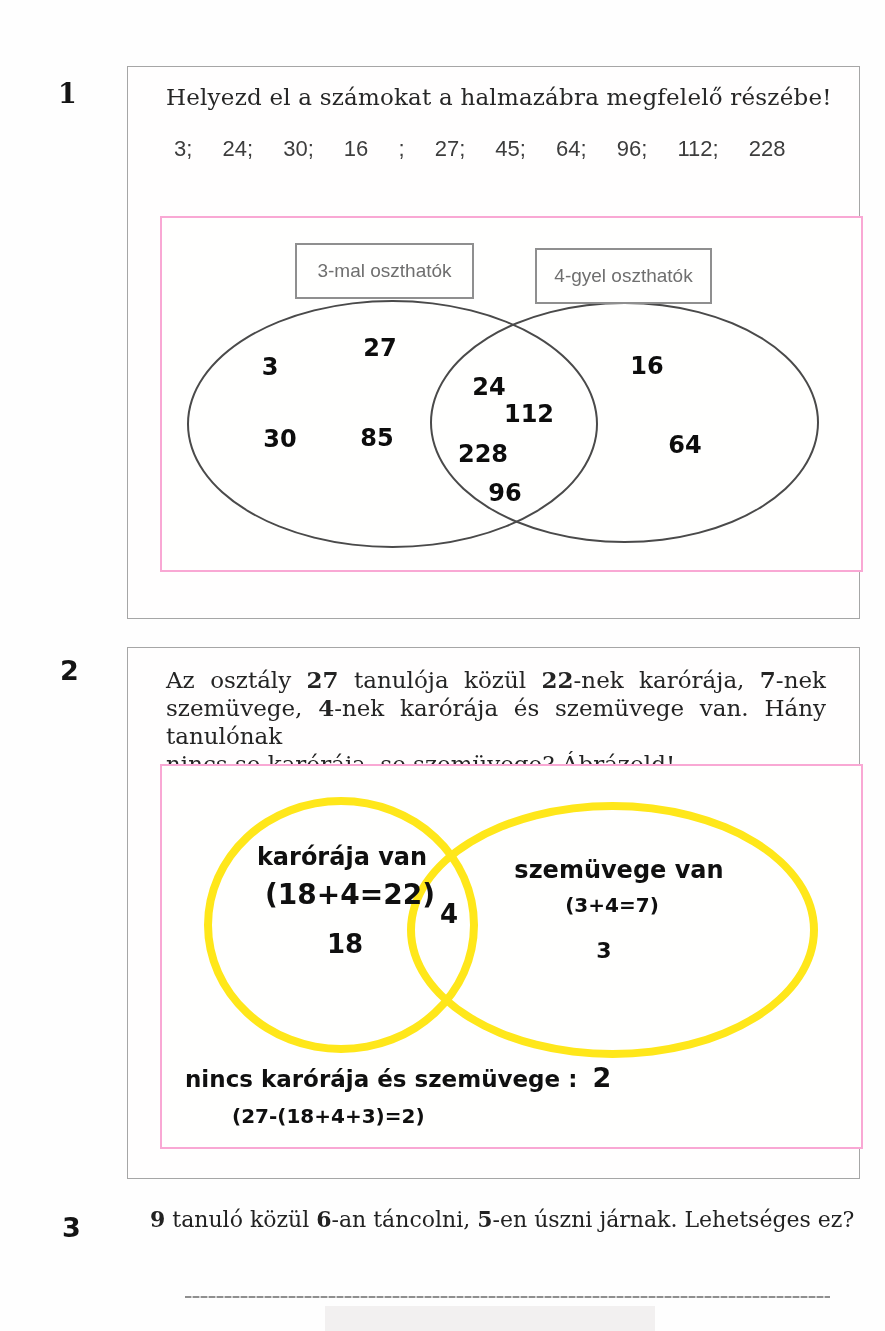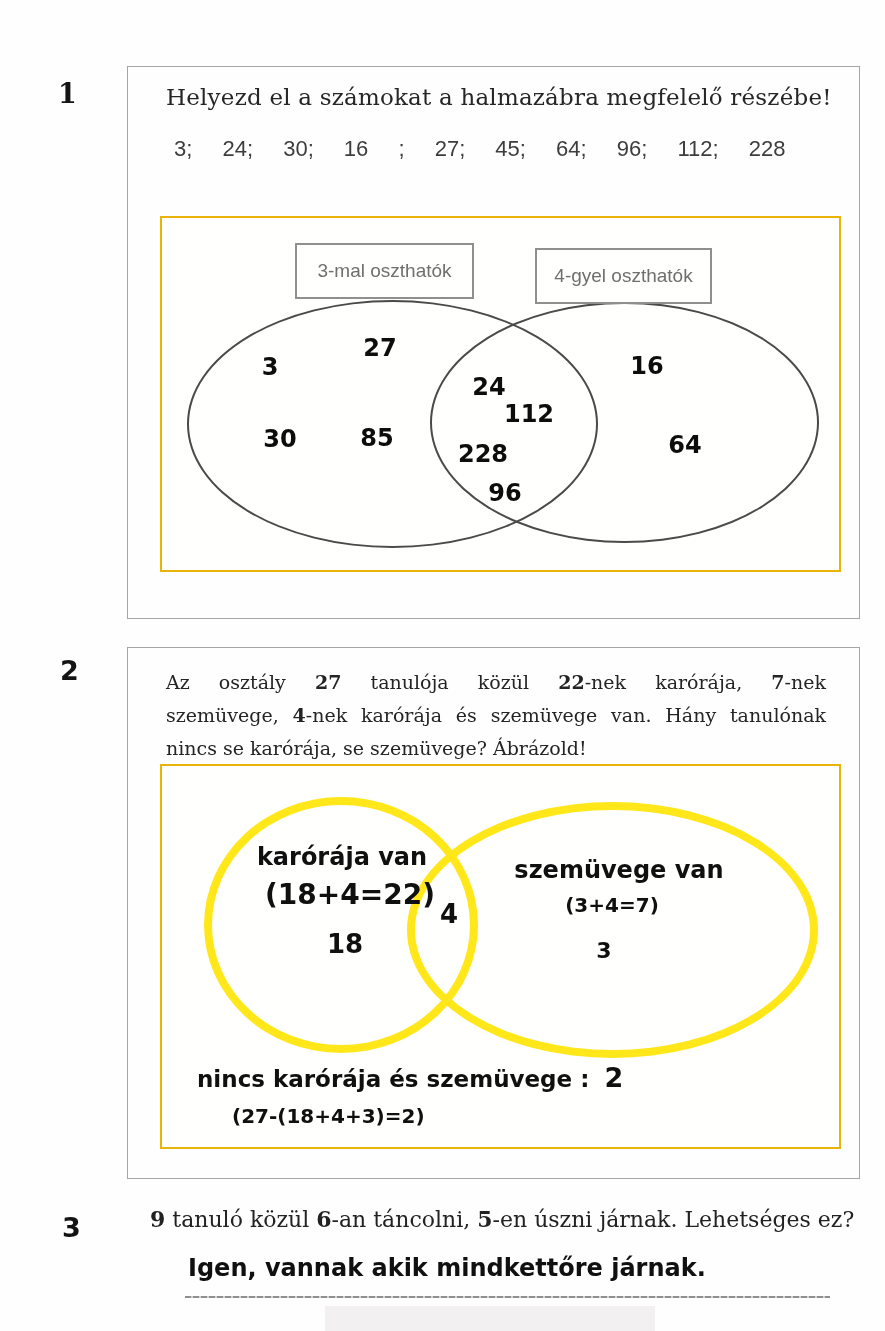--- a/index.html
+++ b/index.html
@@ -6,32 +6,32 @@
   #page{position:relative;width:885px;height:1331px;background:#fefefe;overflow:hidden;
         font-family:"DejaVu Sans", sans-serif;}
   .abs{position:absolute;}
   .serif{font-family:"DejaVu Serif", serif;}
   .sans{font-family:"Liberation Sans", sans-serif;}
   .hw{font-family:"DejaVu Sans", sans-serif;font-weight:bold;color:#101010;}
   .center{transform:translate(-50%,-50%);white-space:nowrap;}
 
   .task-num{font-weight:bold;font-size:27px;color:#141414;}
   .outer-box{border:1px solid #a6a6a6;background:#fffefe;}
-  .inner-box{border:2px solid #eab308;background:#fffffe;}
+  .inner-box{border:2px solid #f9a8d4;background:#fffffe;padding-left:22px;}
 
   .title1{font-size:23px;color:#262626;letter-spacing:.2px;}
   .numrow{font-size:22px;color:#3d3d3d;word-spacing:24px;white-space:pre;}
 
   .ellipse1{border:2px solid #4a4a4a;border-radius:50%;background:transparent;}
   .setlabel{border:2px solid #8f8f8f;background:transparent;color:#6f6f6f;
             font-family:"Liberation Sans", sans-serif;font-size:19px;
             display:flex;align-items:center;justify-content:center;}
   .vnum{font-family:"DejaVu Sans", sans-serif;font-weight:bold;font-size:24px;color:#0d0d0d;}
 
-  .prob{font-size:19px;line-height:33px;color:#242424;width:660px;}
+  .prob{font-size:23px;line-height:28px;color:#242424;width:660px;}
   .prob b{font-weight:bold;}
   .just{text-align:justify;text-align-last:justify;}
 
   .ycircle{border-radius:50%;background:transparent;}
 
   .underline{height:2px;background:repeating-linear-gradient(90deg,#8f8f8f 0 6px,#cfcfcf 6px 8px);}
   .bottom-bar{background:#f2f0f0;}
 </style>
 </head>
 <body>
@@ -91,30 +91,29 @@
       <span class="abs hw center" style="left:180px;top:91px;font-size:24px;">karórája van</span>
       <span class="abs hw center" style="left:188px;top:128px;font-size:28px;">(18+4=22)</span>
       <span class="abs hw center" style="left:148px;top:178px;font-size:26px;margin-left:35px;">18</span>
 
       <span class="abs hw center" style="left:287px;top:148px;font-size:26px;">4</span>
 
       <span class="abs hw center" style="left:457px;top:104px;font-size:24px;">szemüvege van</span>
       <span class="abs hw center" style="left:450px;top:139px;font-size:20px;">(3+4=7)</span>
       <span class="abs hw center" style="left:442px;top:184px;font-size:22px;">3</span>
 
-      <div class="abs" style="left:35px;top:296px;">
+      <div class="abs" style="left:23px;top:296px;">
         <span class="hw" style="font-size:23px;">nincs karórája és szemüvege :</span>
         <span class="hw" style="font-size:27px;margin-left:10px;">2</span>
       </div>
       <span class="abs hw" style="left:70px;top:338px;font-size:20px;">(27-(18+4+3)=2)</span>
     </div>
   </div>
 
   <div class="abs task-num" style="left:62px;top:1212px;">3</div>
 
   <div class="abs serif" style="left:150px;top:1206px;width:715px;font-size:22px;color:#222222;"><b>9</b> tanuló közül <b>6</b>-an táncolni, <b>5</b>-en úszni járnak. Lehetséges ez?</div>
 
-  <div class="abs hw" style="left:188px;top:1254px;font-size:24px;">Igen, vannak akik mindkettőre járnak.</div>
 
   <div class="abs underline" style="left:185px;top:1296px;width:645px;"></div>
 
   <div class="abs bottom-bar" style="left:325px;top:1306px;width:330px;height:25px;"></div>
 </div>
 
 </body></html>

